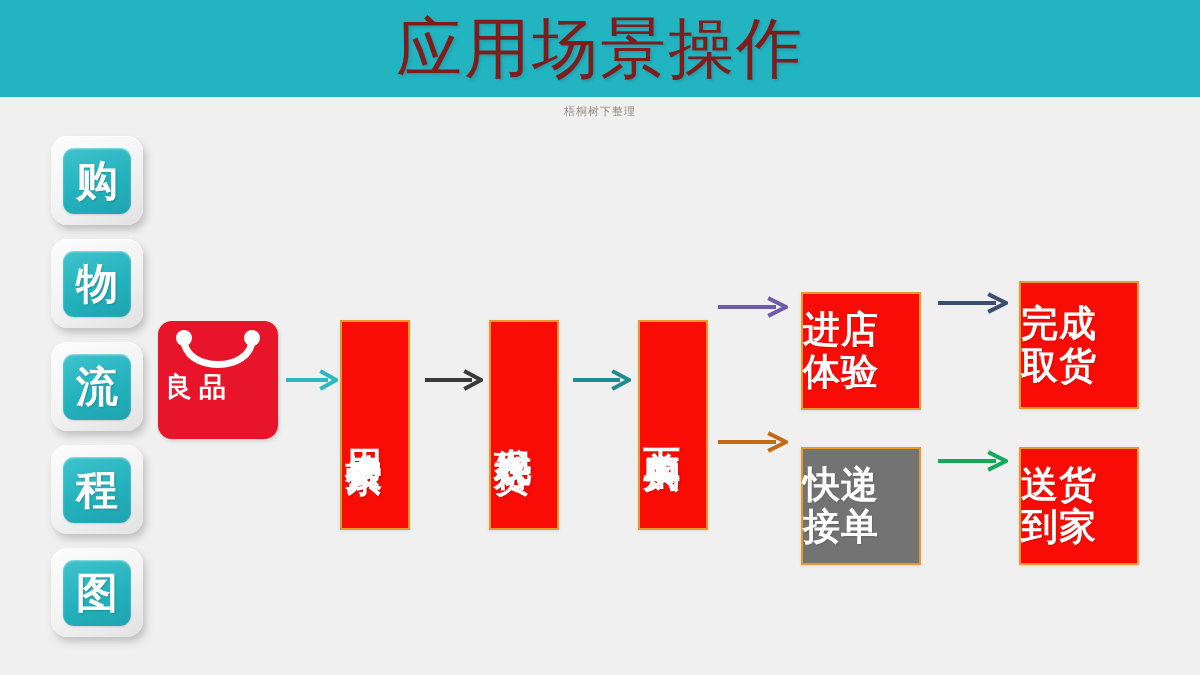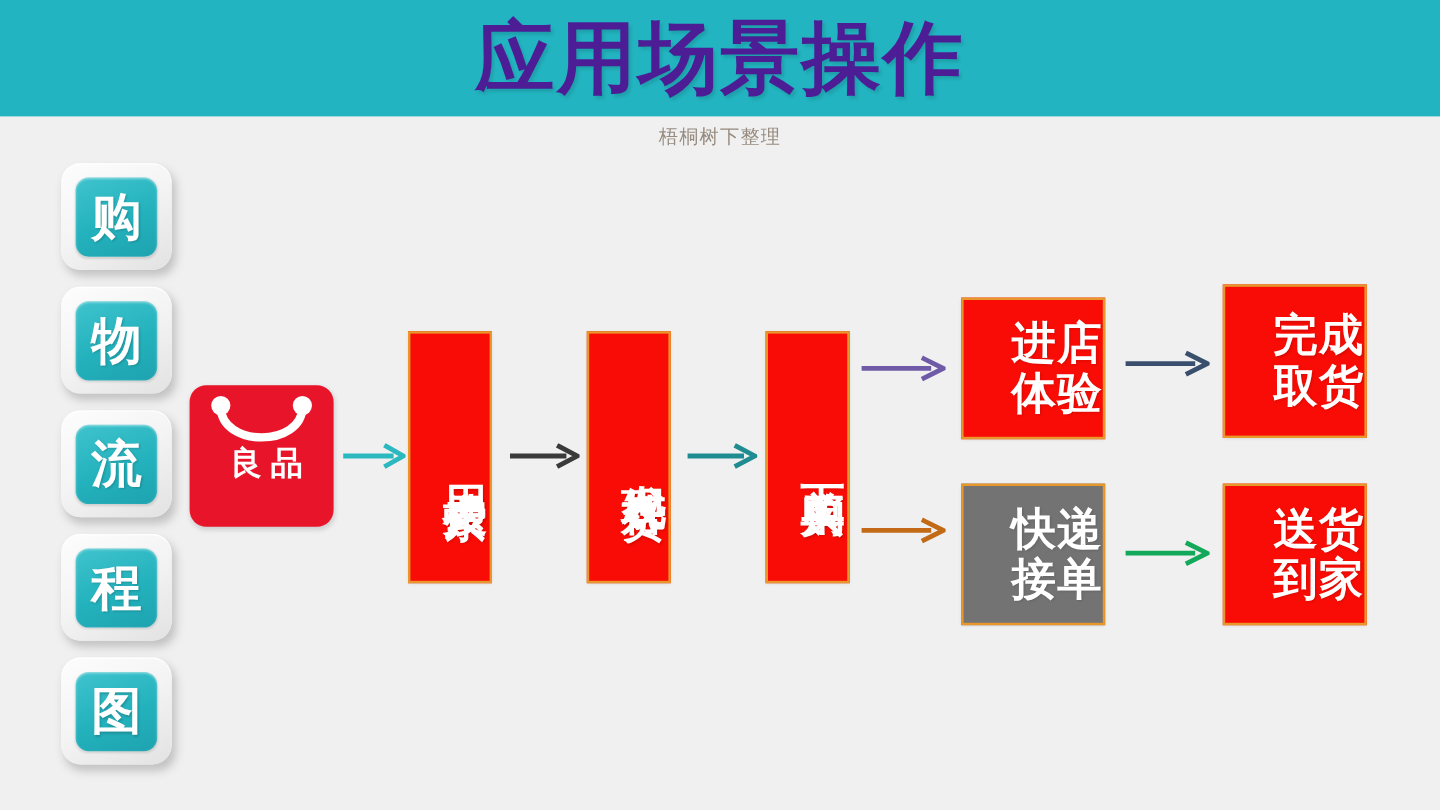--- a/index.html
+++ b/index.html
@@ -21,35 +21,35 @@
     left: 0;
     top: 0;
     width: 1200px;
     height: 97px;
     background: #22b5c1;
     display: flex;
     align-items: center;
     justify-content: center;
   }
   #header-title {
-    color: #4c1d95;
+    color: #7f1d1d;
     font-size: 66px;
-    font-weight: bold;
+    font-weight: normal;
     letter-spacing: 2px;
     line-height: 1;
     text-shadow: 2px 2px 3px rgba(0,0,0,0.12);
     white-space: nowrap;
   }
   #subtitle {
     position: absolute;
     left: 0;
     top: 104px;
     width: 1200px;
     text-align: center;
-    font-size: 16px;
+    font-size: 11px;
     color: #7a6a5a;
     letter-spacing: 1px;
     opacity: 0.75;
   }
 
   
   #sidebar {
     position: absolute;
     left: 51px;
     top: 136px;
@@ -103,42 +103,42 @@
     left: 16px;
     top: 8px;
     width: 88px;
     height: 46px;
   }
   #brand-text {
     position: absolute;
     left: 0;
     top: 52px;
     width: 128px;
-    text-align: center;
     color: #ffffff;
     font-weight: bold;
     line-height: 1.05;
   }
   .brand-line {
     font-size: 27px;
     letter-spacing: 7px;
     text-indent: 7px;
     display: block;
   }
 
   
   .flow-box {
     position: absolute;
     background: #f90c05;
     border: 2px solid #e8972a;
     box-sizing: border-box;
     display: flex;
     align-items: center;
-    justify-content: flex-end;
+    justify-content: flex-start;
     box-shadow: 0 1px 3px rgba(0,0,0,0.10);
+    margin-top: 44px;
   }
   .flow-label {
     color: #ffffff;
     font-weight: bold;
     font-size: 37px;
     line-height: 1.14;
     text-align: center;
     text-shadow: 1px 1px 2px rgba(0,0,0,0.13);
   }
   .vertical .flow-label {

